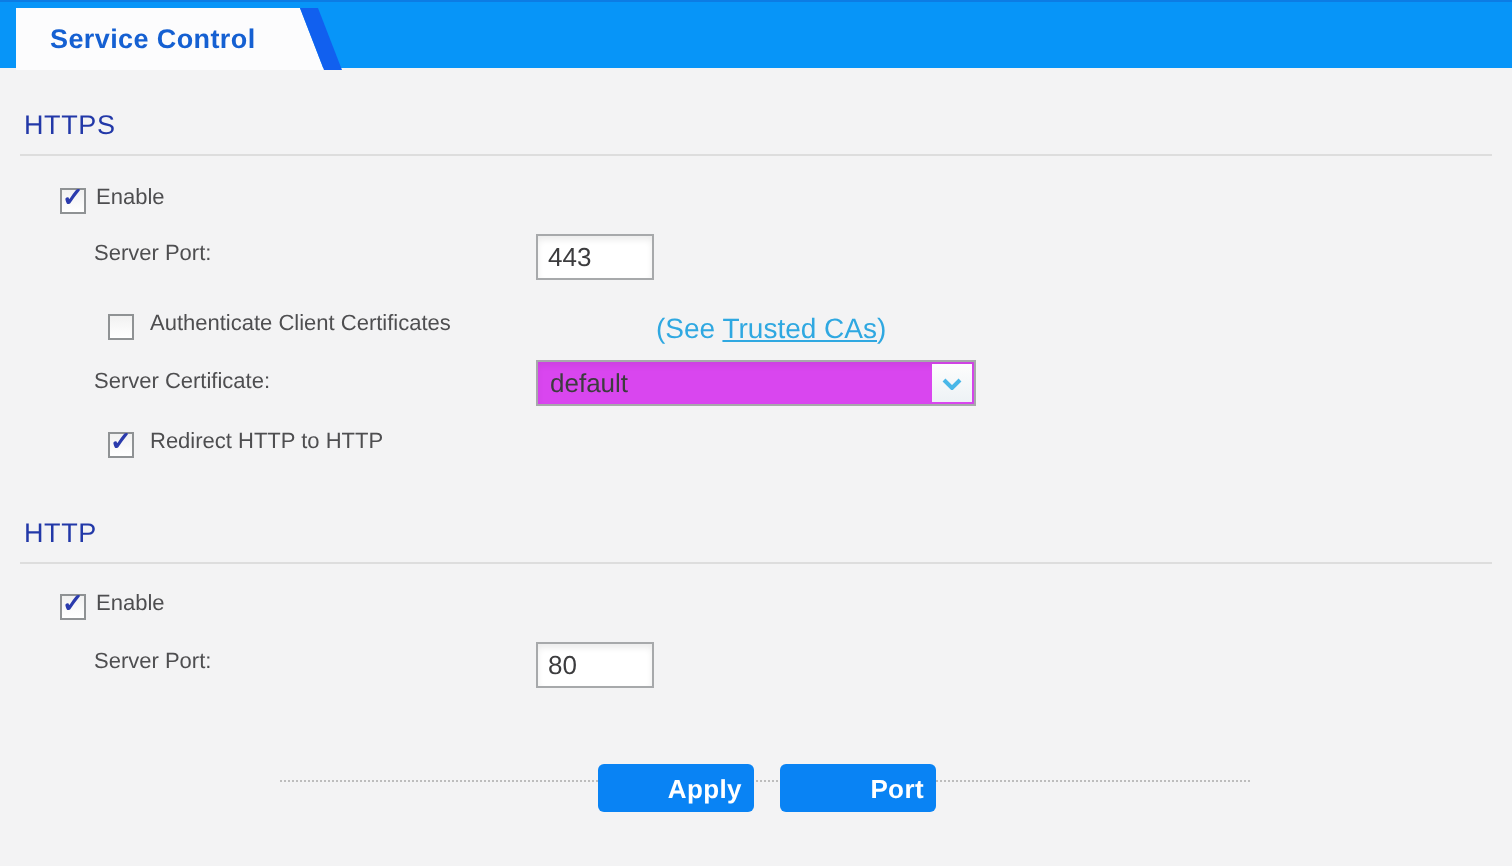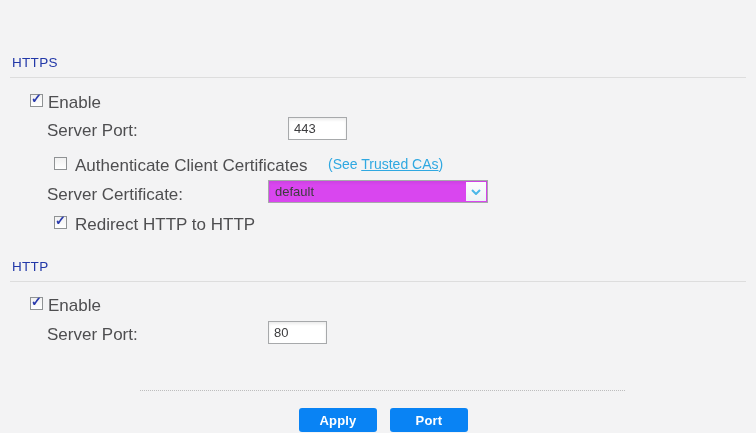--- a/index.html
+++ b/index.html
@@ -17,21 +17,21 @@
   .tab-fold { position:absolute; left:0; top:0; width:166px; height:31px; background:#1160ef;
               clip-path:polygon(142px 0, 151px 0, 163px 31px, 154px 31px); }
   .tab-label { position:absolute; left:17px; top:8px; font-size:13.5px; font-weight:bold;
                color:#1560d2; letter-spacing:.2px; white-space:nowrap; }
 
   
   .section-title { position:absolute; left:12px; font-size:13.5px; font-weight:normal;
                    color:#2238a8; letter-spacing:.3px; }
   .divider { position:absolute; left:10px; right:10px; height:0; border-top:1px solid #dddddd; }
 
-  .label { position:absolute; font-size:17px; color:#4e4e50; white-space:nowrap; }
+  .label { position:absolute; font-size:11px; color:#4e4e50; white-space:nowrap; }
 
   
   .checkbox { position:absolute; width:13px; height:13px; box-sizing:border-box;
               border:1px solid #8f9294; background:linear-gradient(#f1f1f1,#ffffff); cursor:pointer; }
   .checkbox .mark { position:absolute; left:0px; top:-4px; font-size:13px; font-weight:bold;
                     color:#2b3bad; display:none; }
   .checkbox.checked .mark { display:block; }
 
   
   .textbox { position:absolute; box-sizing:border-box; height:23px; width:59px;
@@ -49,41 +49,48 @@
             background:linear-gradient(#fdfdfd,#edf2f5);
             display:flex; align-items:center; justify-content:center; }
 
   
   .see-note { position:absolute; font-size:14px; color:#2fa8e1; white-space:nowrap; }
   .see-note .link { text-decoration:underline; cursor:pointer; color:#2fa8e1; }
 
   
   .dashed { position:absolute; left:140px; top:390px; width:485px; height:0;
             border-top:1px dotted #bdbdbd; }
-  .btn { position:absolute; top:408px; width:78px; height:24px; background:#0983f4;
+  .btn { position:absolute; top:382px; width:78px; height:24px; background:#0983f4;
          border:0; border-radius:3px; color:#ffffff; font-weight:bold; font-size:13px;
-         font-family:"Liberation Sans", sans-serif; text-align:center; line-height:24px;
+         font-family:"Liberation Sans", sans-serif; text-align:right; line-height:24px;
          cursor:pointer; letter-spacing:.2px; }
 </style>
 </head>
 <body>
 
 <div class="screen">
 
+  <div class="tabbar">
+    <div class="tab">
+      <div class="tab-bg"></div>
+      <div class="tab-fold"></div>
+      <span class="tab-label">Service Control</span>
+    </div>
+  </div>
 
   <div class="section-title" style="top:55px">HTTPS</div>
   <div class="divider" style="top:77px"></div>
 
   <div class="checkbox checked" style="left:30px; top:94px">
     <span class="mark">✓</span>
   </div>
   <div class="label" style="left:48px; top:93px">Enable</div>
 
   <div class="label" style="left:47px; top:121px">Server Port:</div>
-  <input type="text" class="textbox" style="left: 268px; top: 117px; margin-left: 20px;" value="443">
+  <input type="text" class="textbox" style="left: 268px; top: 117px;" value="443">
 
   <div class="checkbox" style="left:54px; top:157px">
     
   </div>
   <div class="label" style="left:75px; top:156px">Authenticate Client Certificates</div>
   <div class="see-note" style="left:328px; top:156px"><span>(See </span><span class="link">Trusted CAs</span><span>)</span></div>
 
   <div class="label" style="left:47px; top:185px">Server Certificate:</div>
   <div class="select" style="left:268px; top:180px">
     <span class="value">default</span>

